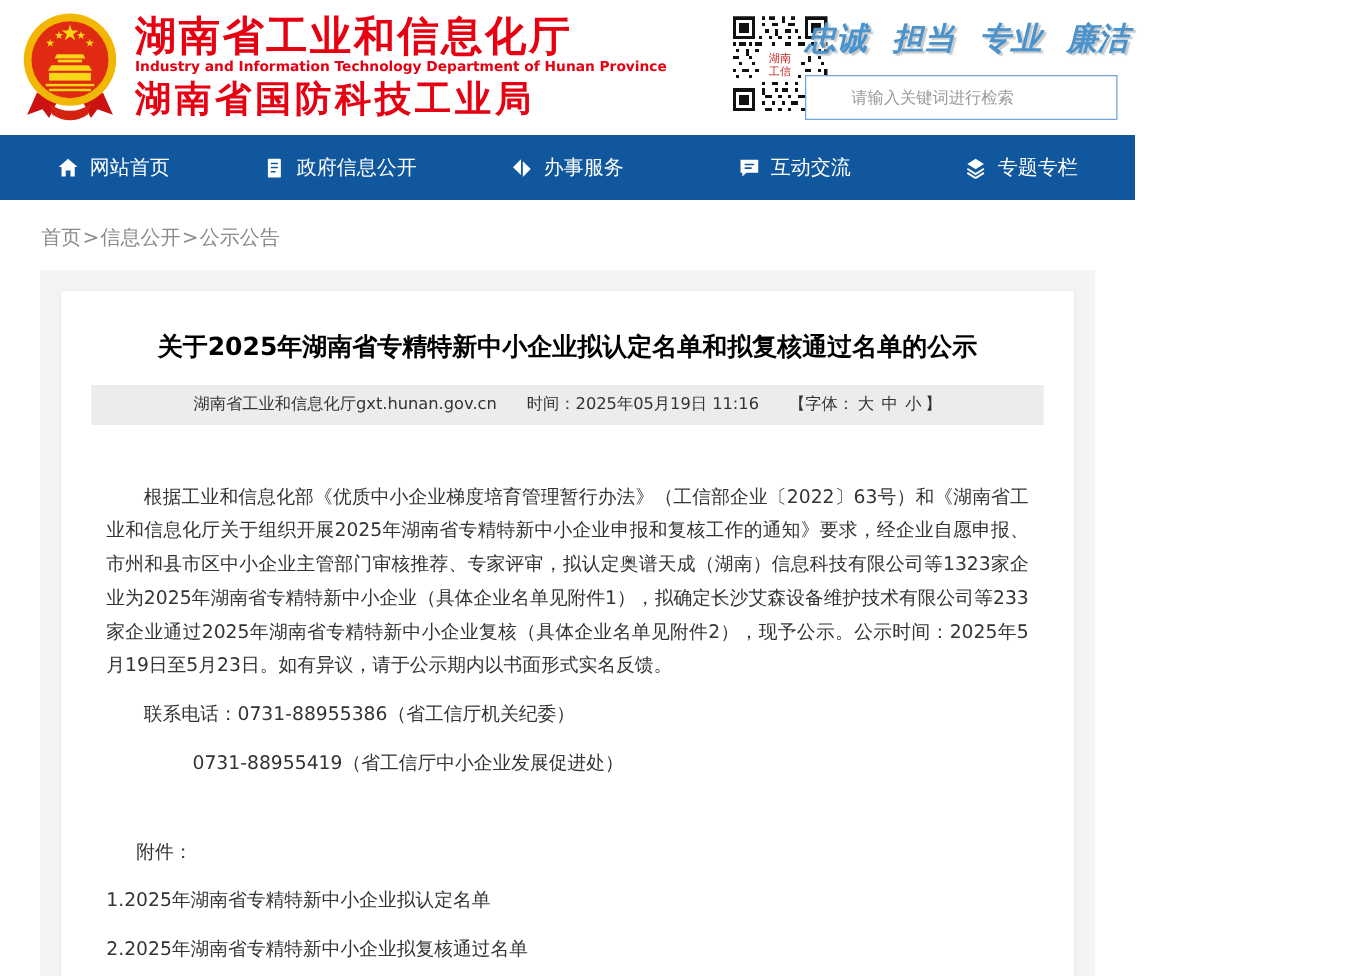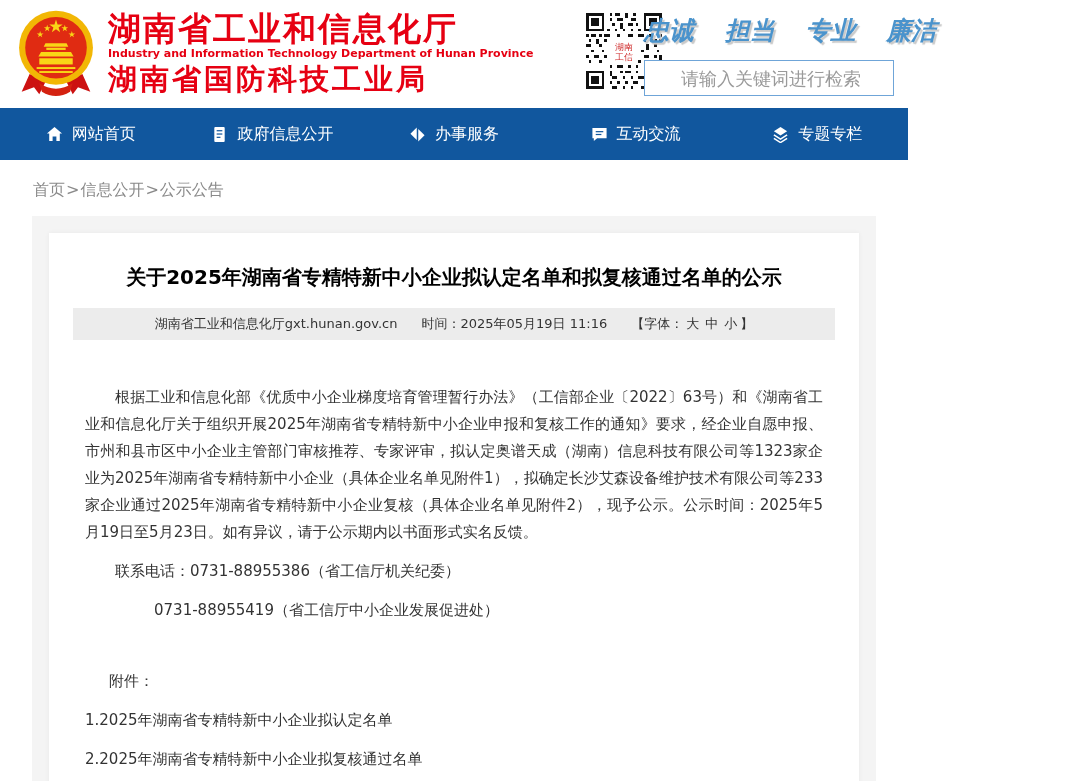--- a/index.html
+++ b/index.html
@@ -16,25 +16,25 @@
   .logo-group { position:absolute; left:12px; top:6px; display:flex; align-items:center; cursor:pointer; }
   .emblem { width:88px; height:94px; }
   .org-names { margin-left:8px; color:#e60012; line-height:1.15; }
   .org-cn1 { font-size:33px; font-weight:bold; letter-spacing:2px; white-space:nowrap; }
   .org-en  { font-size:11px; font-weight:bold; margin:1px 0 2px; white-space:nowrap; }
   .org-cn2 { font-size:29px; font-weight:bold; letter-spacing:3px; white-space:nowrap; }
   .qr { position:absolute; left:586px; top:13px; width:76px; height:76px; }
   .header-right { position:absolute; right:14px; top:14px; width:250px; }
   .slogan { font-size:25px; font-style:italic; font-weight:bold; color:#4a93cc;
             text-shadow:2px 2px 1px #c9c9c9; white-space:nowrap; text-align:left; }
-  .slogan span { margin-right:22px; }
+  .slogan span { margin-right:11px; }
   .slogan span:last-child { margin-right:0; }
   .searchbox { margin-top:13px; height:36px; border:1px solid #6fa5d8; background:#fff; }
   .searchbox input { width:100%; height:100%; border:0; outline:none; background:transparent;
-                     padding-left:36px; font-size:18px; color:#b91c1c; font-family:inherit; }
+                     padding-left:36px; font-size:13px; color:#b91c1c; font-family:inherit; }
   .searchbox input::placeholder { color:#9a9a9a; }
 
   
   nav { height:52px; background:#11579e; display:flex; }
   .nav-item { flex:1; display:flex; align-items:center; justify-content:center; gap:9px;
               color:#fff; font-size:16px; cursor:pointer; }
   .nav-item svg { width:17px; height:17px; flex:0 0 auto; }
 
   
   .breadcrumb { margin:20px 0 15px 33px; font-size:16px; color:#8a8a8a; }

